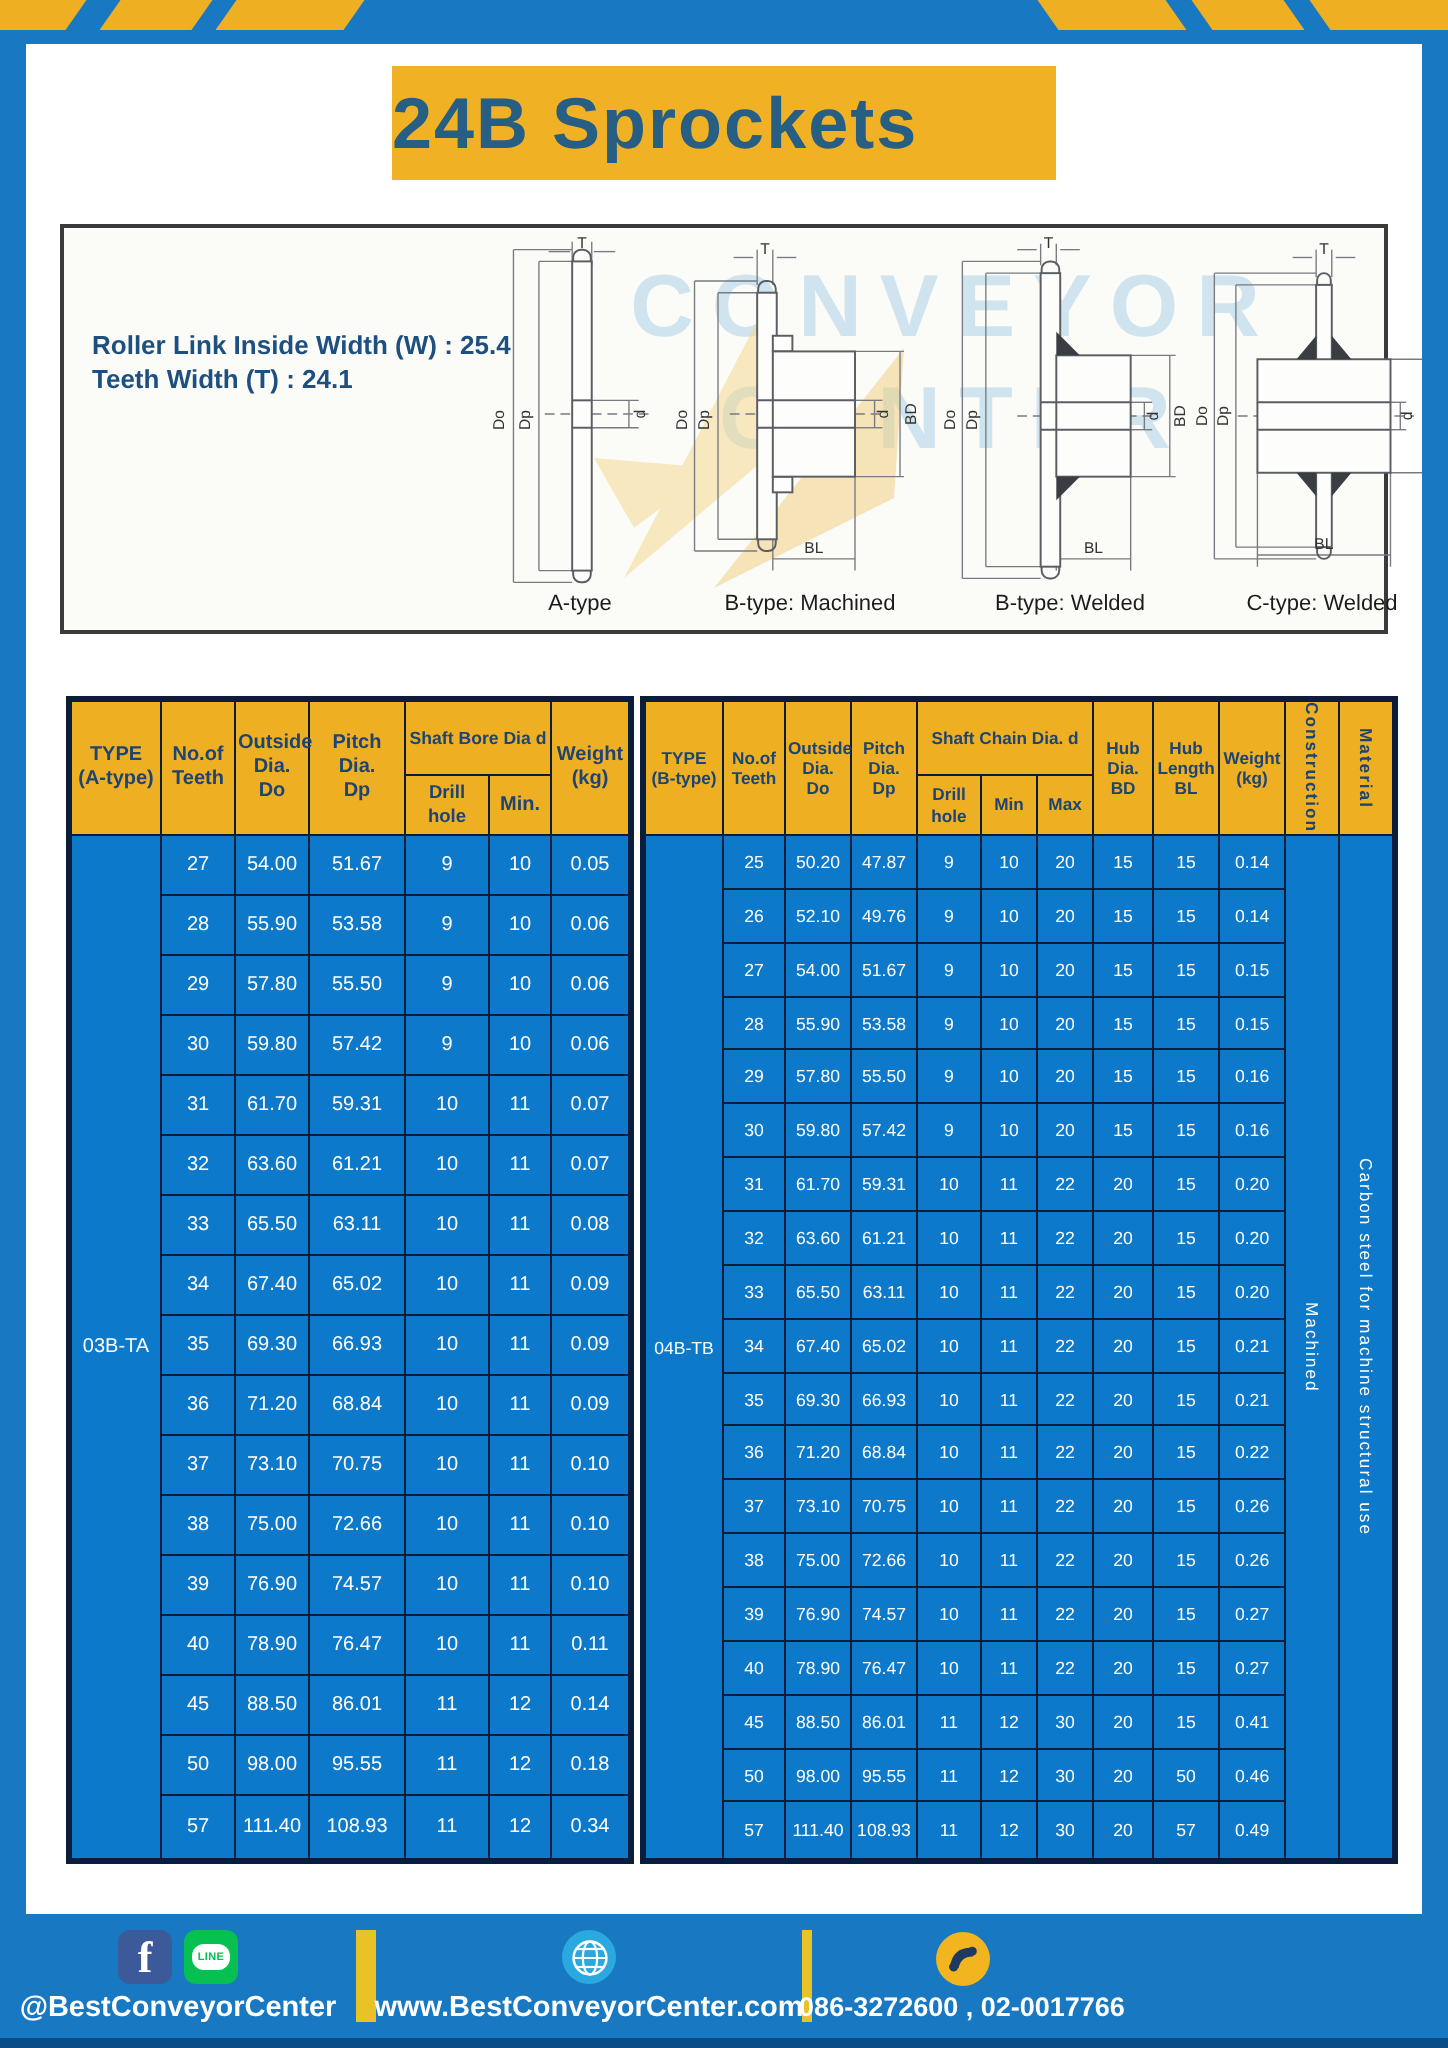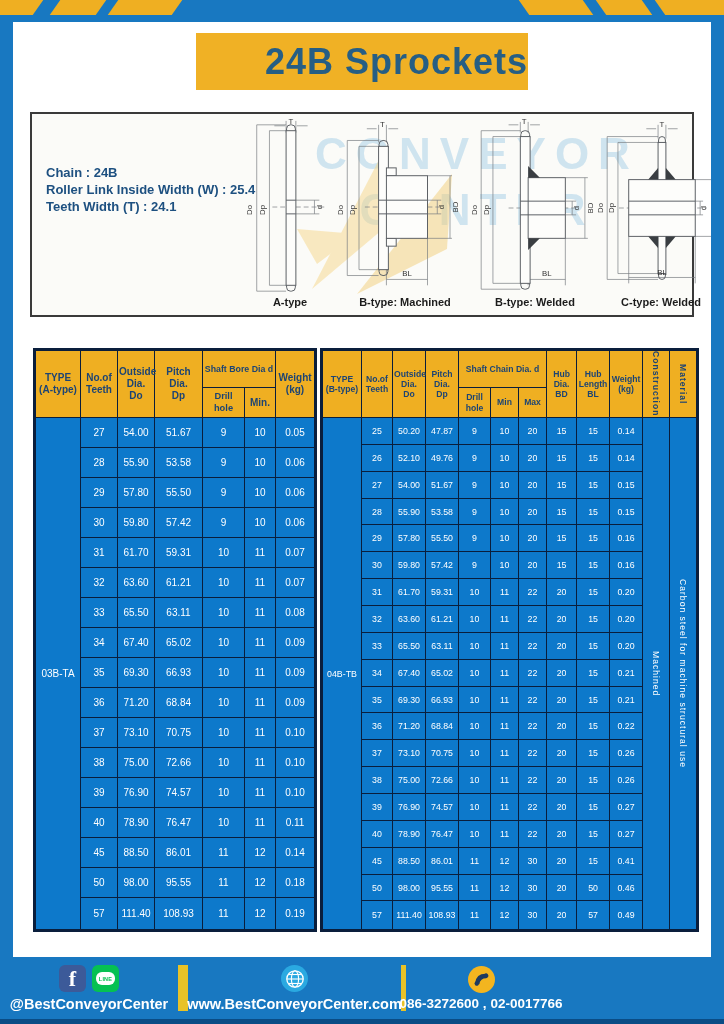--- a/index.html
+++ b/index.html
@@ -6,35 +6,35 @@
   .page{position:relative;width:724px;height:1024px;background:#ffffff;overflow:hidden;
         font-family:"Liberation Sans",sans-serif;}
   
   .side-border{position:absolute;top:0;bottom:0;width:13px;background:#1878c1;z-index:6;}
   .side-border.left{left:0;} .side-border.right{right:0;}
   .topbar{position:absolute;top:0;left:0;right:0;height:22px;background:#1878c1;z-index:7;overflow:hidden;}
   .stripe{position:absolute;top:0;height:15px;background:#efaf22;}
   .stripe.l{transform:skewX(-35deg);} .stripe.r{transform:skewX(35deg);}
   
   .banner{position:absolute;left:196px;top:33px;width:332px;height:57px;background:#f0b125;
-          display:flex;align-items:center;justify-content:flex-end;z-index:2;}
+          display:flex;align-items:center;justify-content:flex-start;z-index:2;}
   .banner .t{font-size:36px;font-weight:bold;color:#265e84;letter-spacing:1px;}
   
   .panel{position:absolute;left:30px;top:112px;width:664px;height:205px;background:#fbfbf8;
          border:2px solid #3a3a3a;box-sizing:border-box;z-index:1;}
   .specs{position:absolute;left:14px;top:50px;z-index:2;}
   .specs div{font-size:13px;font-weight:bold;color:#1d5080;line-height:17px;white-space:nowrap;}
   .wm-text{position:absolute;left:235px;top:12px;width:420px;z-index:0;text-align:center;
            font-size:44px;font-weight:bold;letter-spacing:9px;line-height:56px;color:rgba(105,175,220,0.30);}
   .wm-bird{position:absolute;left:255px;top:25px;z-index:0;opacity:.5;}
   .figs{position:absolute;left:210px;top:3px;right:3px;height:196px;display:flex;
         justify-content:space-between;z-index:1;}
   .fig{display:flex;flex-direction:column;align-items:center;}
   .fig svg{flex:0 0 auto;}
-  .fig .cap{font-size:11px;font-weight:700;color:#1c1c1c;margin-top:-3px;white-space:nowrap;}
+  .fig .cap{font-size:11px;font-weight:400;color:#1c1c1c;margin-top:-3px;white-space:nowrap;}
   .dwg{stroke:#5a5e63;stroke-width:1;fill:none;}
   .dim{stroke:#777b80;stroke-width:.7;fill:none;}
   .lbl{font-size:8px;fill:#333;stroke:none;}
   
   .tbl{position:absolute;top:348px;z-index:1;}
   .tbl table{border-collapse:collapse;table-layout:fixed;width:100%;height:100%;border:3px solid #0a1e3c;}
   .tbl th{background:#efaf22;color:#1c4474;font-weight:bold;border:1.6px solid #0a1e3c;
           white-space:pre-line;padding:0 1px;line-height:1.2;}
   .tbl td{background:#0d79cb;color:#ffffff;border:1.6px solid #0a1e3c;text-align:center;
           vertical-align:middle;padding:0;}
@@ -89,21 +89,20 @@
       <div>CONVEYOR</div>
       <div>CENTER</div>
     </div>
     <svg class="wm-bird" width="210" height="160" viewBox="0 0 210 160">
       <path d="M25 150 L95 15 L108 80 Z" fill="#f6d78a"></path>
       <path d="M70 155 L165 35 L160 110 Z" fill="#f3cf79"></path>
       <path d="M10 90 L70 95 L30 125 Z" fill="#f6d78a"></path>
     </svg>
 
     <div class="specs">
-      <div>Chain : 24B</div>
       <div>Roller Link Inside Width (W) : 25.4</div>
       <div>Teeth Width (T) : 24.1</div>
     </div>
 
     <div class="figs">
 
       <div class="fig">
         <svg width="96" height="182" viewBox="0 0 96 186">
           <g class="dim">
             <line x1="44" y1="4" x2="44" y2="16"></line>
@@ -432,21 +431,21 @@
             <td>11</td>
             <td>12</td>
             <td>0.18</td>
           </tr>
           <tr>
             <td>57</td>
             <td>111.40</td>
             <td>108.93</td>
             <td>11</td>
             <td>12</td>
-            <td>0.19</td>
+            <td>0.34</td>
           </tr>
         </tbody>
     </table>
   </div>
 
   <div class="tbl" id="tblB">
     <table>
       <colgroup>
         <col style="width:40px">
           <col style="width:31px">

